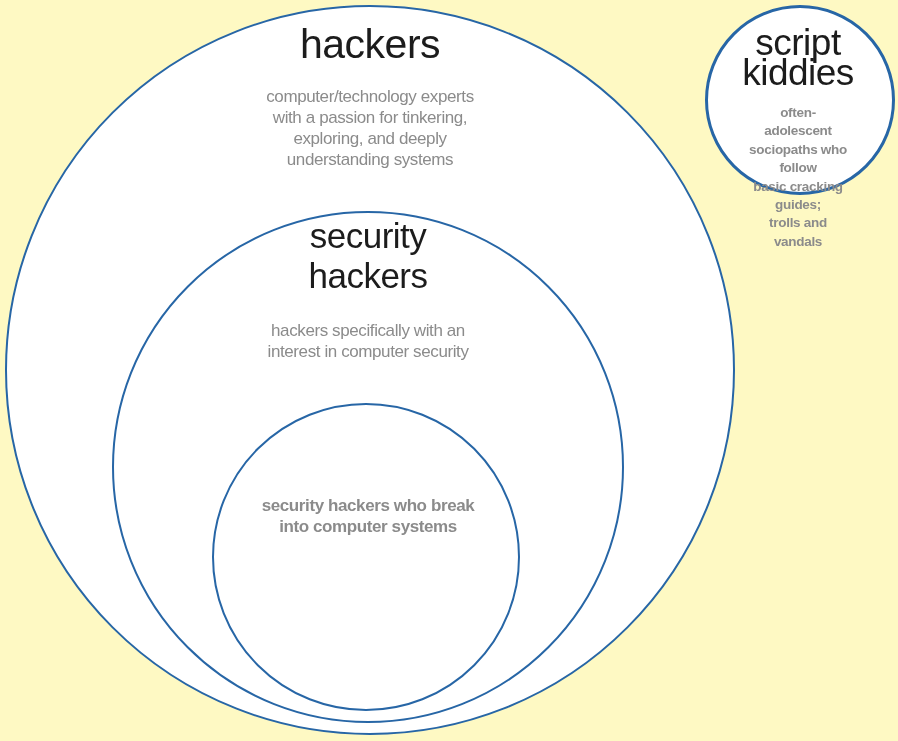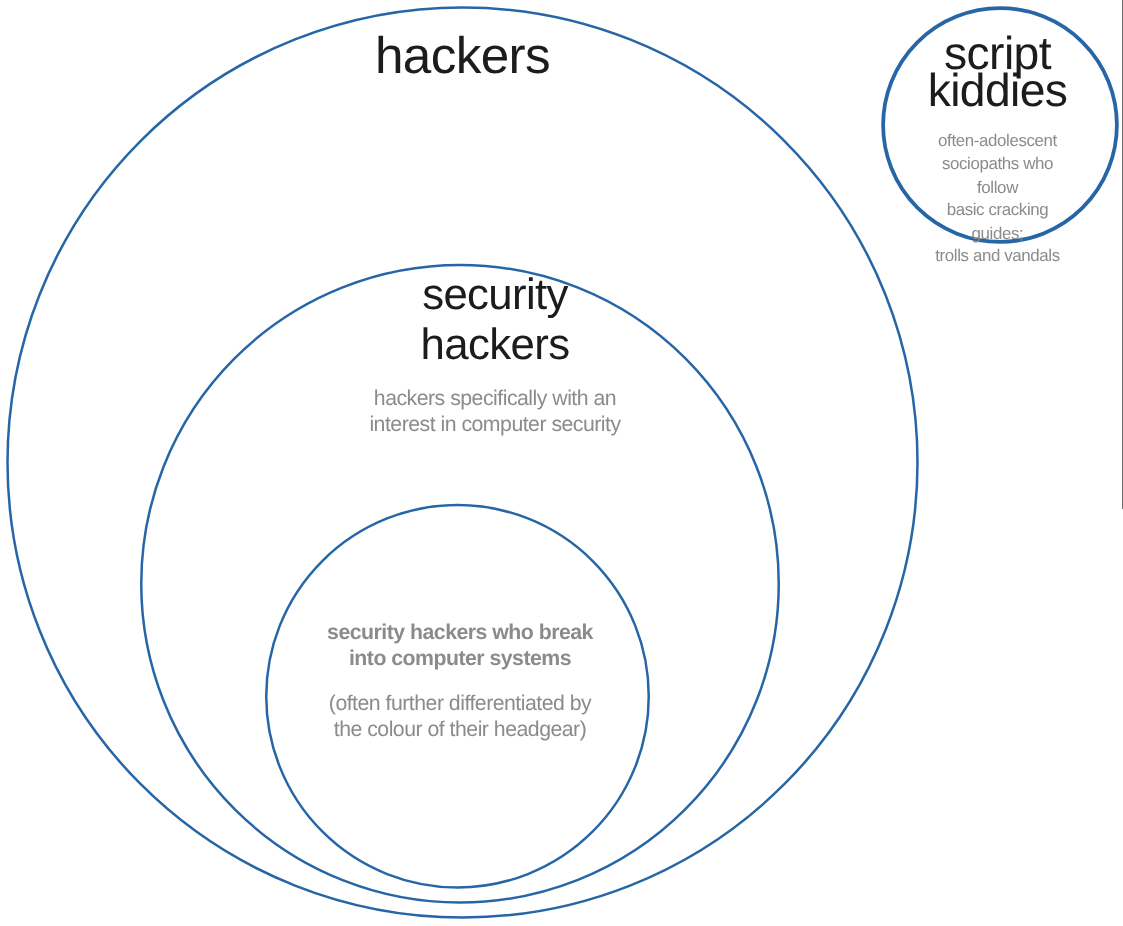--- a/index.html
+++ b/index.html
@@ -4,21 +4,21 @@
 <style>
   html, body {
     margin: 0;
     padding: 0;
     background: #000000;
   }
   .canvas {
     position: relative;
     width: 898px;
     height: 741px;
-    background: #ffffff;
+    background: #fef9c3;
     overflow: hidden;
     font-family: "Liberation Sans", sans-serif;
   }
   .circle {
     position: absolute;
     border-radius: 50%;
     background: #ffffff;
     border: 2.5px solid #2766a6;
     box-sizing: border-box;
   }
@@ -42,51 +42,53 @@
     color: #8b8b8b;
     font-size: 17px;
     line-height: 21px;
     letter-spacing: -0.4px;
     font-weight: 300;
   }
 
   #title-hackers  { left: 370px; top: 21px;  font-size: 41px; line-height: 46px; }
   #desc-hackers   { left: 370px; top: 86px; }
 
-  #title-security { left: 368px; top: 216px; font-size: 35px; line-height: 40px; margin-left: 28px; }
-  #desc-security  { left: 368px; top: 308px; margin-left: 28px; }
+  #title-security { left: 368px; top: 216px; font-size: 35px; line-height: 40px; }
+  #desc-security  { left: 368px; top: 320px; }
 
   #title-crackers { left: 368px; top: 436px; font-size: 37px; line-height: 42px; }
   #desc-crackers  { left: 368px; top: 495px; font-weight: bold; }
   #note-crackers  { left: 368px; top: 552px; }
 
   #title-script   { left: 798px; top: 28px;  font-size: 37px; line-height: 30px; }
-  #desc-script    { left: 798px; top: 104px; font-size: 13.5px; line-height: 18.4px; letter-spacing: -0.3px; }
+  #desc-script    { left: 798px; top: 104px; font-size: 13.5px; line-height: 18.4px; letter-spacing: -0.3px; font-weight: bold; }
 </style>
 </head>
 <body>
 
 <div class="canvas">
 
   <div class="circle" id="circle-hackers"></div>
   <div class="circle" id="circle-security"></div>
   <div class="circle" id="circle-crackers"></div>
   <div class="circle" id="circle-script"></div>
 
   <div class="label title" id="title-hackers">hackers</div>
+  <div class="label desc" id="desc-hackers">computer/technology experts
+with a passion for tinkering,
+exploring, and deeply
+understanding systems</div>
 
   <div class="label title" id="title-security">security
 hackers</div>
   <div class="label desc" id="desc-security">hackers specifically with an
 interest in computer security</div>
 
   <div class="label desc" id="desc-crackers">security hackers who break
 into computer systems</div>
-  <div class="label desc" id="note-crackers">(often further differentiated by
-the colour of their headgear)</div>
 
   <div class="label title" id="title-script">script
 kiddies</div>
   <div class="label desc" id="desc-script">often-adolescent
 sociopaths who follow
 basic cracking guides;
 trolls and vandals</div>
 
 </div>
 

